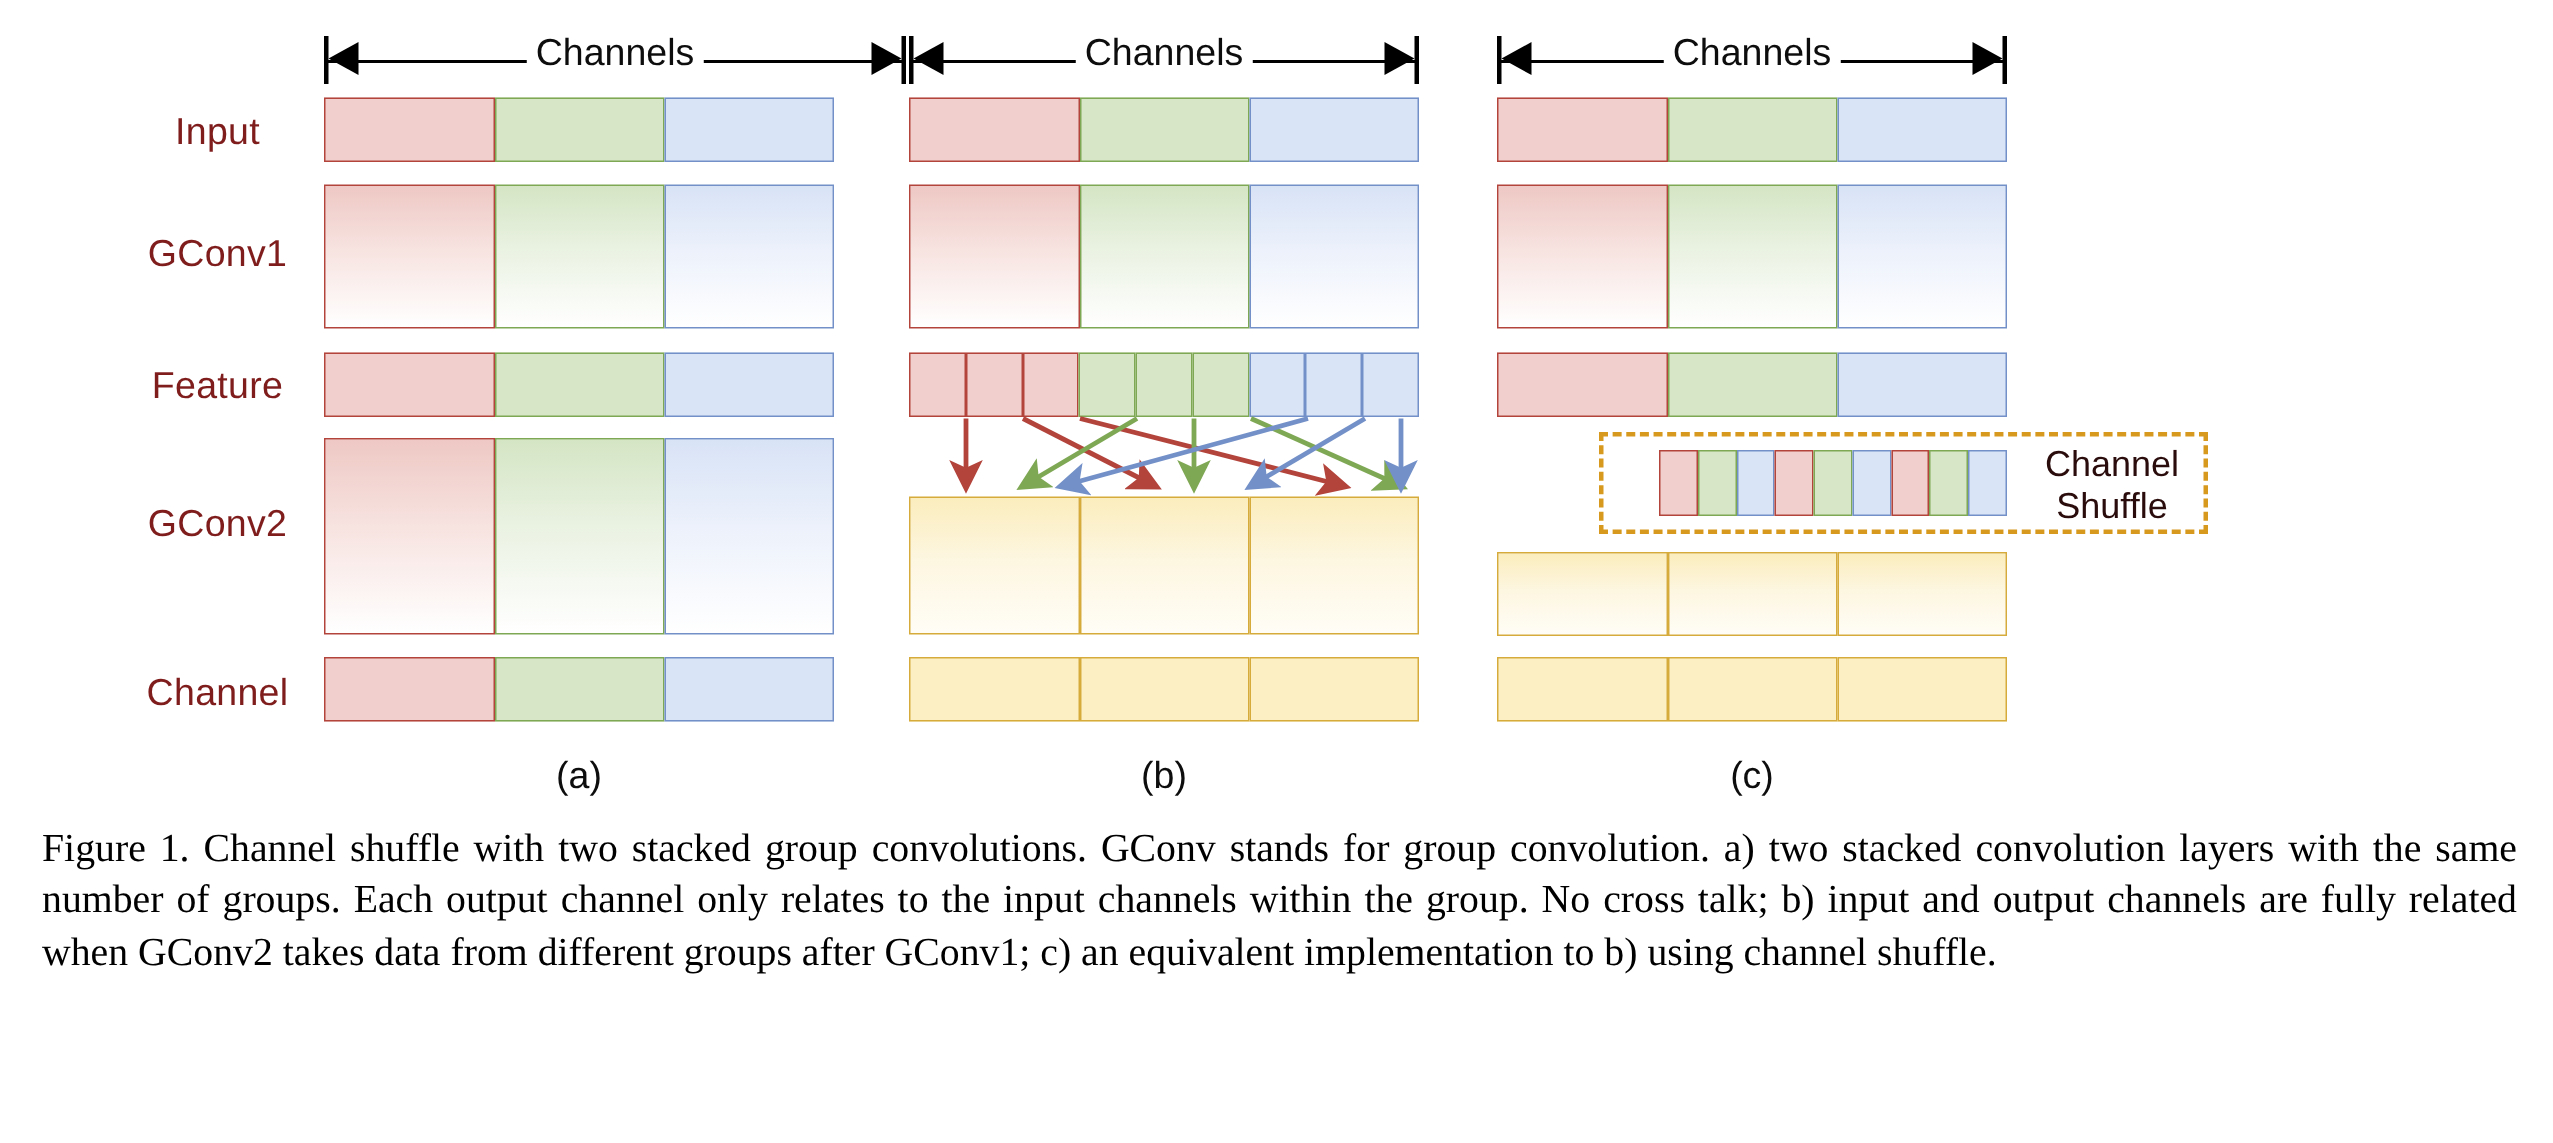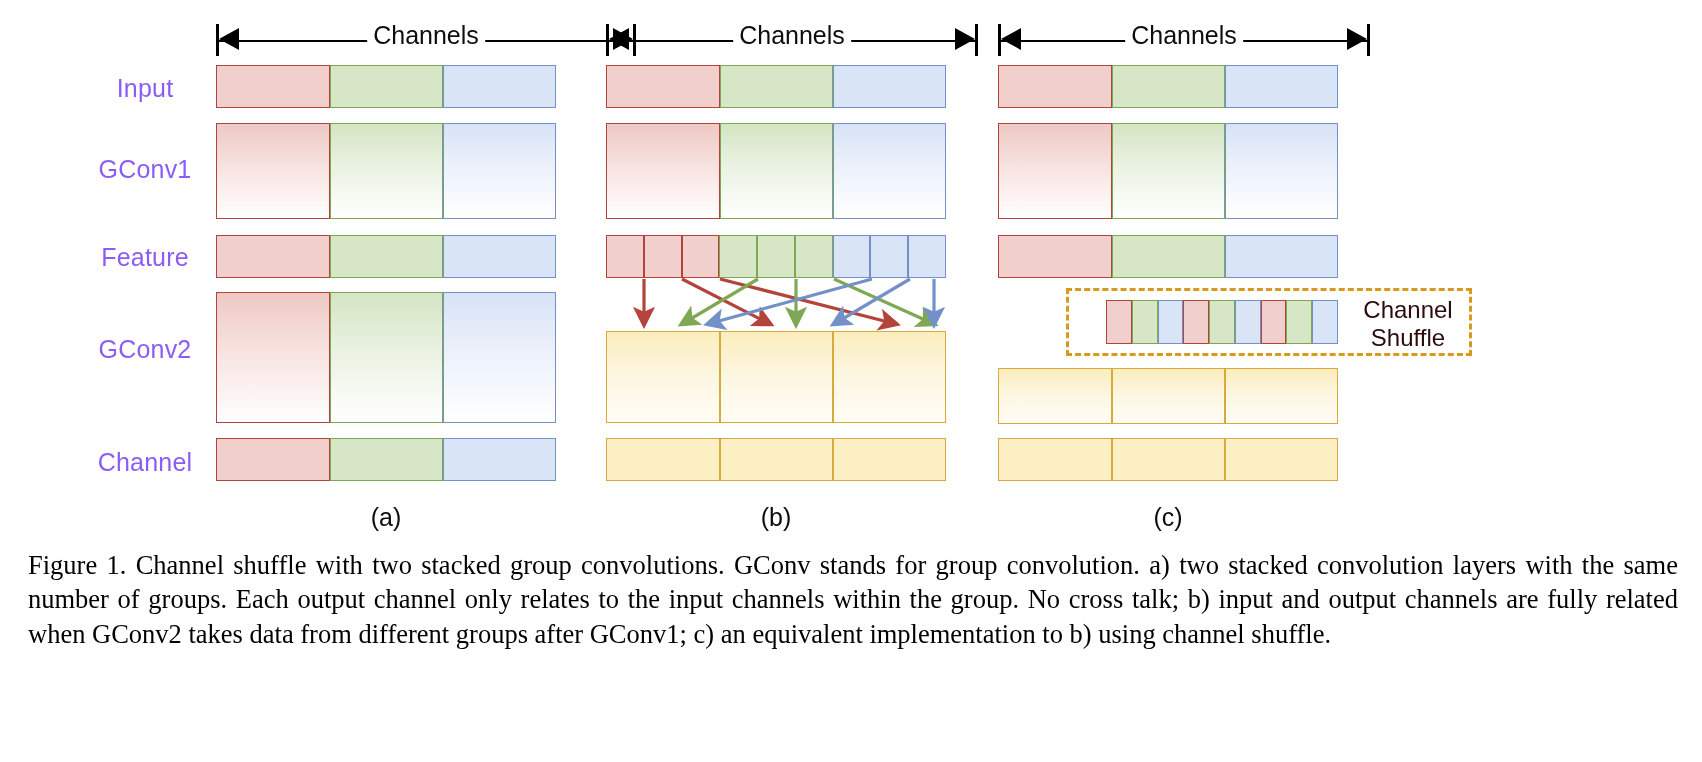--- a/index.html
+++ b/index.html
@@ -11,28 +11,28 @@
     overflow:hidden;
   }
   #figure{
     position:absolute;left:0;top:0;width:1702px;height:540px;
   }
   
   .row-label{
     position:absolute;
     font-family:"Liberation Sans", sans-serif;
     font-size:25px;
-    color:#8b5cf6;
+    color:#7f1d1d;
     text-align:center;
     width:170px;
     left:60px;
     letter-spacing:.2px;
   }
   
-  .chan-wrap{position:absolute;height:34px;padding-left:32px;}
+  .chan-wrap{position:absolute;height:34px;}
   .chan-line{
     position:absolute;left:0;right:0;top:16px;height:2px;background:#000;
   }
   .chan-cap{
     position:absolute;top:0;width:3px;height:32px;background:#000;
   }
   .chan-cap.l{left:0;}
   .chan-cap.r{right:0;}
   .chan-head{
     position:absolute;top:4px;width:0;height:0;

